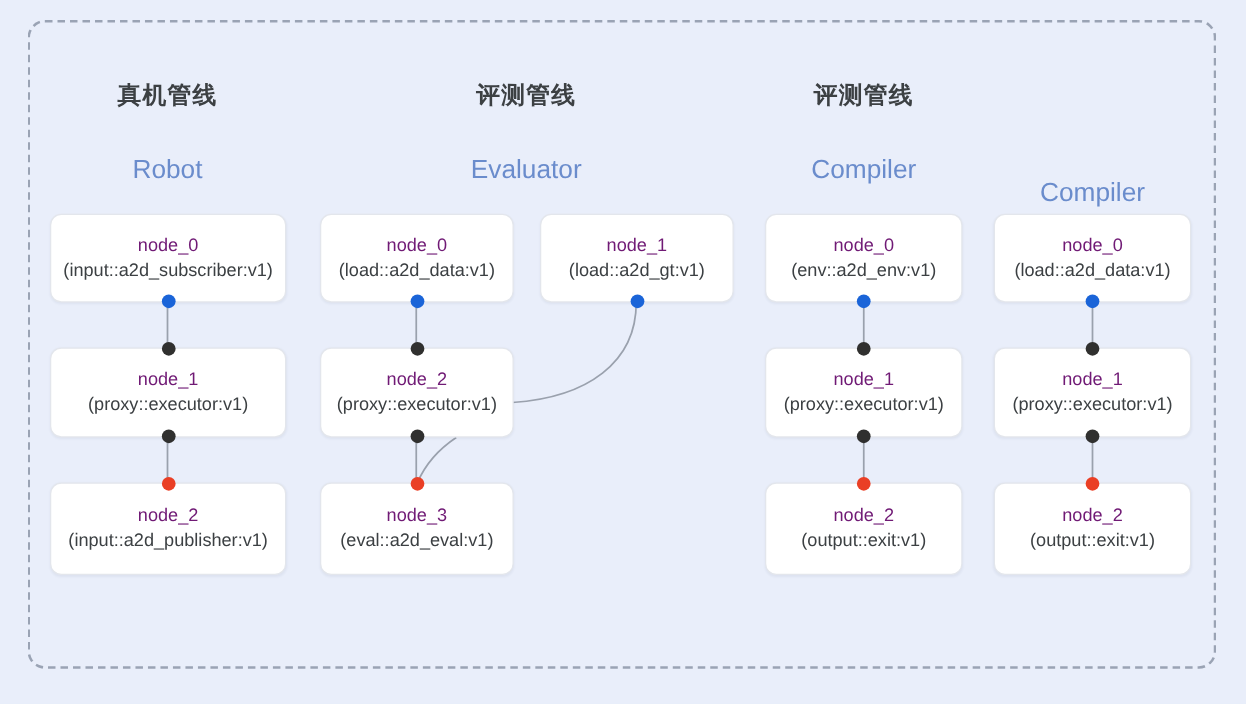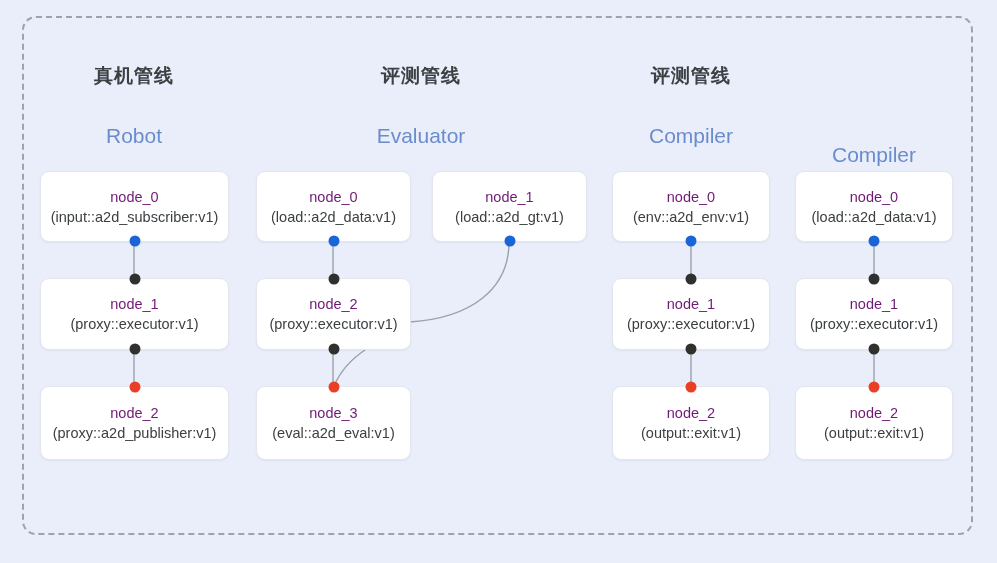--- a/index.html
+++ b/index.html
@@ -127,21 +127,21 @@
     <div class="port port-blue" style="left:50%;top:100%;"></div>
   </div>
   <div class="node" style="left:40px;top:278px;width:189px;height:72px;">
     <div class="node-title">node_1</div>
     <div class="node-sub">(proxy::executor:v1)</div>
     <div class="port port-black" style="left:50%;top:0%;"></div>
     <div class="port port-black" style="left:50%;top:100%;"></div>
   </div>
   <div class="node" style="left:40px;top:386px;width:189px;height:74px;">
     <div class="node-title">node_2</div>
-    <div class="node-sub">(proxy::a2d_publisher:v1)</div>
+    <div class="node-sub">(input::a2d_publisher:v1)</div>
     <div class="port port-red" style="left:50%;top:0%;"></div>
   </div>
 
   <div class="node" style="left:256px;top:171px;width:155px;height:71px;">
     <div class="node-title">node_0</div>
     <div class="node-sub">(load::a2d_data:v1)</div>
     <div class="port port-blue" style="left:50%;top:100%;"></div>
   </div>
   <div class="node" style="left:432px;top:171px;width:155px;height:71px;">
     <div class="node-title">node_1</div>

